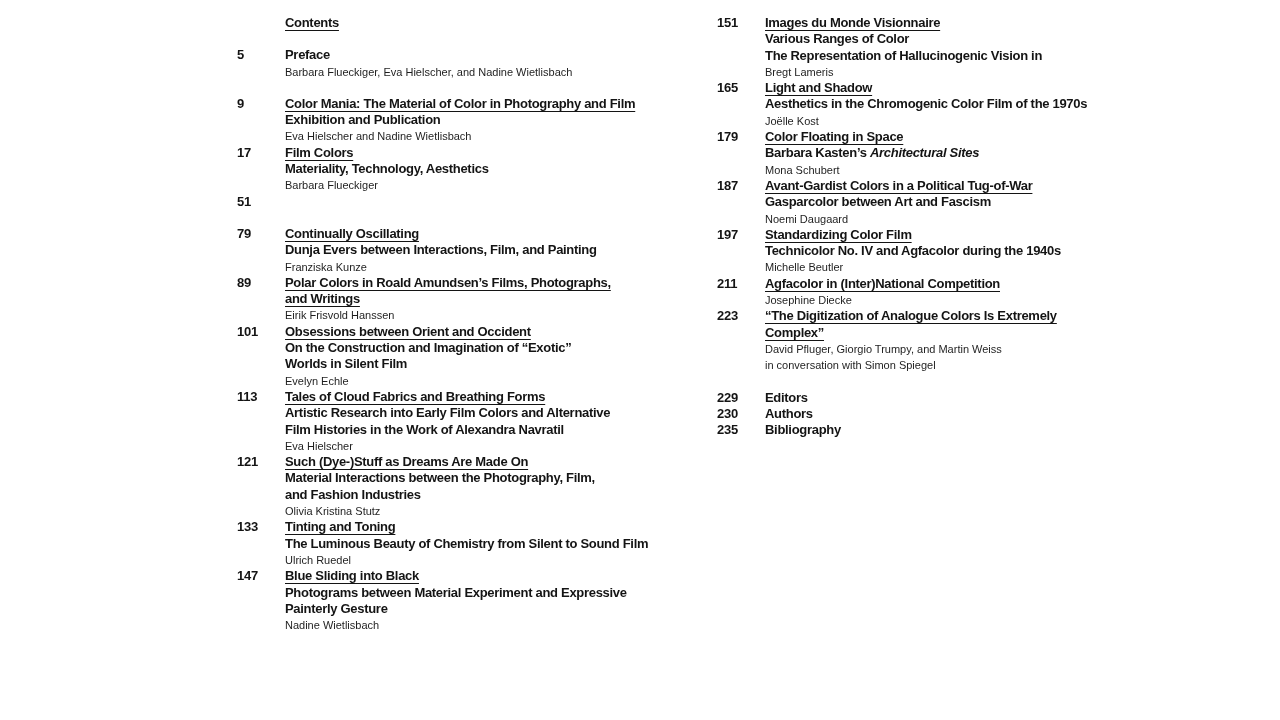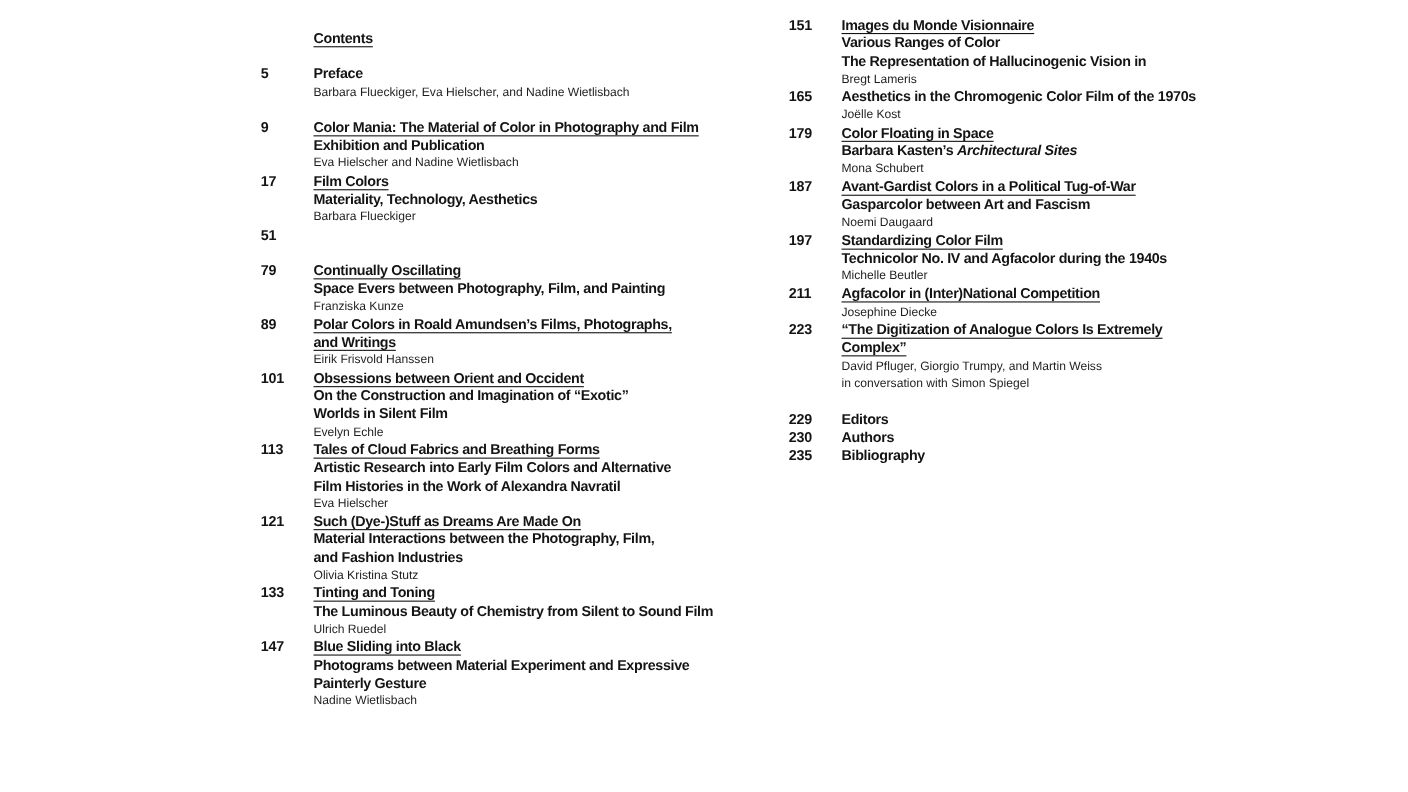--- a/index.html
+++ b/index.html
@@ -17,21 +17,21 @@
     color: #141414;
   }
   .col {
     position: absolute;
     top: 15px;
   }
   .col-left  { left: 237px; width: 476px; }
   .col-right { left: 717px; width: 556px; }
 
   .toc-header {
-    margin: 12px 0 16px 48px;
+    margin: 0 0 16px 48px;
     font-size: 13px;
     font-weight: bold;
     letter-spacing: -0.3px;
     line-height: 16.3px;
     text-decoration: underline;
     text-underline-offset: 3px;
     text-decoration-thickness: 1px;
     width: fit-content;
   }
 
@@ -99,21 +99,21 @@
           <div class="al">Barbara Flueckiger</div>
         </div>
       </div>
       <div class="entry">
         <div class="num">51</div>
       </div>
       <div class="entry gap">
         <div class="num">79</div>
         <div class="ebody">
           <div class="tl u">Continually Oscillating</div>
-          <div class="sl"><span>Space Evers between Photography, Film, and Painting</span></div>
+          <div class="sl"><span>Dunja Evers between Interactions, Film, and Painting</span></div>
           <div class="al">Franziska Kunze</div>
         </div>
       </div>
       <div class="entry">
         <div class="num">89</div>
         <div class="ebody">
           <div class="tl u">Polar Colors in Roald Amundsen’s Films, Photographs,</div>
           <div class="tl u">and Writings</div>
           <div class="al">Eirik Frisvold Hanssen</div>
         </div>
@@ -169,20 +169,21 @@
         <div class="ebody">
           <div class="tl u">Images du Monde Visionnaire</div>
           <div class="sl"><span>Various Ranges of Color</span></div>
           <div class="sl"><span>The Representation of Hallucinogenic Vision in</span></div>
           <div class="al">Bregt Lameris</div>
         </div>
       </div>
       <div class="entry">
         <div class="num">165</div>
         <div class="ebody">
+          <div class="tl u">Light and Shadow</div>
           <div class="sl"><span>Aesthetics in the Chromogenic Color Film of the 1970s</span></div>
           <div class="al">Joëlle Kost</div>
         </div>
       </div>
       <div class="entry">
         <div class="num">179</div>
         <div class="ebody">
           <div class="tl u">Color Floating in Space</div>
           <div class="sl"><span>Barbara Kasten’s </span><span class="it">Architectural Sites</span></div>
           <div class="al">Mona Schubert</div>

